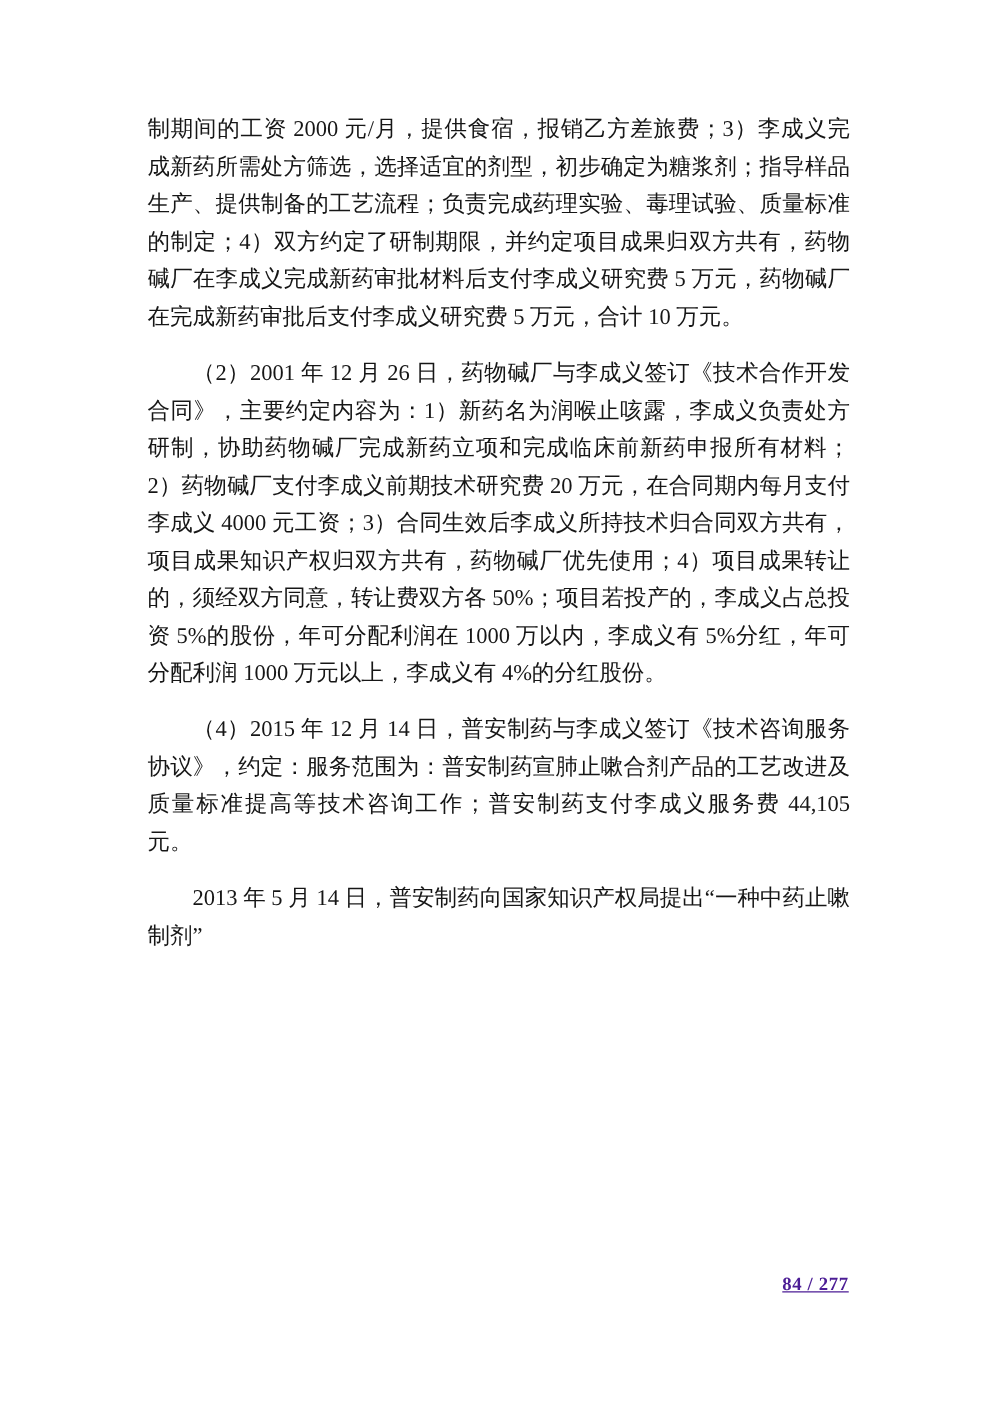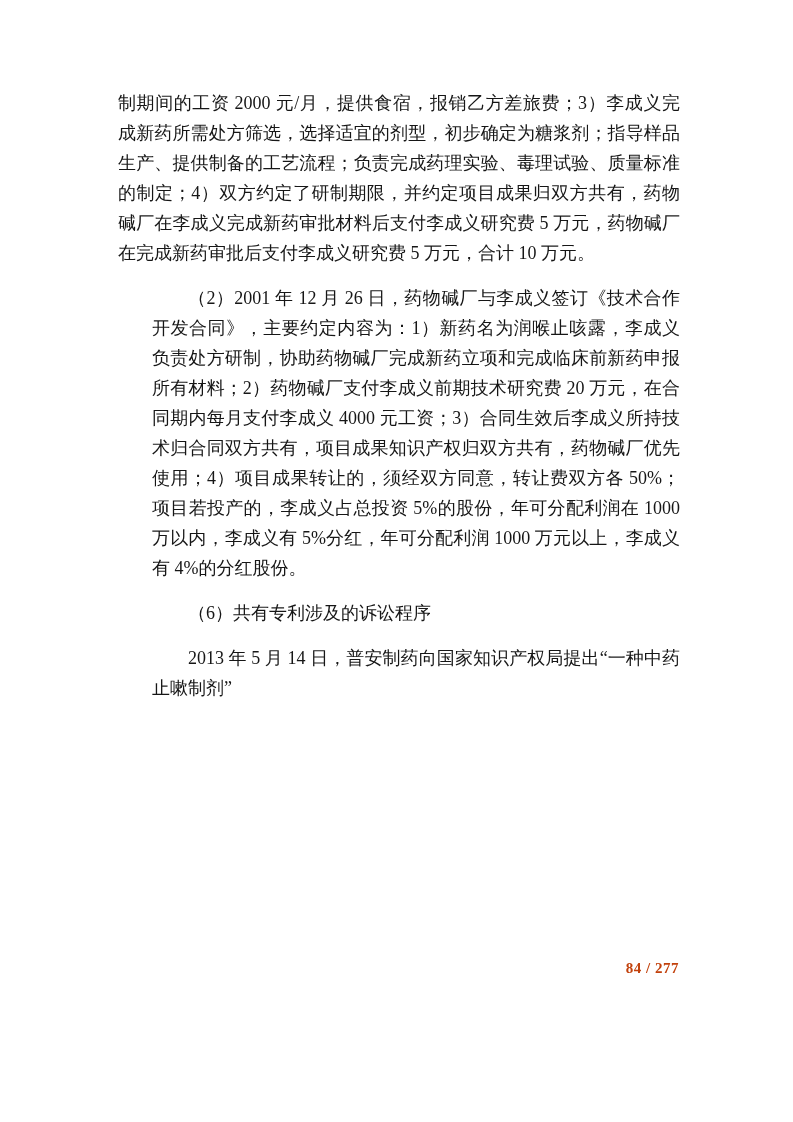--- a/index.html
+++ b/index.html
@@ -25,39 +25,39 @@
   .para {
     margin: 0 0 15px 0;
     font-size: 18px;
     line-height: 30px;
     text-align: justify;
     text-justify: inter-ideograph;
     word-break: break-all;
   }
   .para.indent {
     text-indent: 2em;
-    margin-left: 34px;
   }
   .para:last-child {
     margin-bottom: 0;
   }
   .page-number {
     position: absolute;
-    top: 960px;
+    top: 1020px;
     right: 114px;
     font-size: 15px;
     font-weight: bold;
     letter-spacing: 0.5px;
-    color: #c2410c;
+    color: #4c1d95;
+    text-decoration: underline;
   }
 </style>
 </head>
 <body>
 
 <div class="page">
   <div class="text-block">
     <p class="para">制期间的工资 2000 元/月，提供食宿，报销乙方差旅费；3）李成义完成新药所需处方筛选，选择适宜的剂型，初步确定为糖浆剂；指导样品生产、提供制备的工艺流程；负责完成药理实验、毒理试验、质量标准的制定；4）双方约定了研制期限，并约定项目成果归双方共有，药物碱厂在李成义完成新药审批材料后支付李成义研究费 5 万元，药物碱厂在完成新药审批后支付李成义研究费 5 万元，合计 10 万元。</p>
     <p class="para indent">（2）2001 年 12 月 26 日，药物碱厂与李成义签订《技术合作开发合同》，主要约定内容为：1）新药名为润喉止咳露，李成义负责处方研制，协助药物碱厂完成新药立项和完成临床前新药申报所有材料；2）药物碱厂支付李成义前期技术研究费 20 万元，在合同期内每月支付李成义 4000 元工资；3）合同生效后李成义所持技术归合同双方共有，项目成果知识产权归双方共有，药物碱厂优先使用；4）项目成果转让的，须经双方同意，转让费双方各 50%；项目若投产的，李成义占总投资 5%的股份，年可分配利润在 1000 万以内，李成义有 5%分红，年可分配利润 1000 万元以上，李成义有 4%的分红股份。</p>
-    <p class="para indent">（6）共有专利涉及的诉讼程序</p>
+    <p class="para indent">（4）2015 年 12 月 14 日，普安制药与李成义签订《技术咨询服务协议》，约定：服务范围为：普安制药宣肺止嗽合剂产品的工艺改进及质量标准提高等技术咨询工作；普安制药支付李成义服务费 44,105 元。</p>
     <p class="para indent">2013 年 5 月 14 日，普安制药向国家知识产权局提出“一种中药止嗽制剂”</p>
   </div>
   <div class="page-number">84 / 277</div>
 </div>
 
 </body></html>

